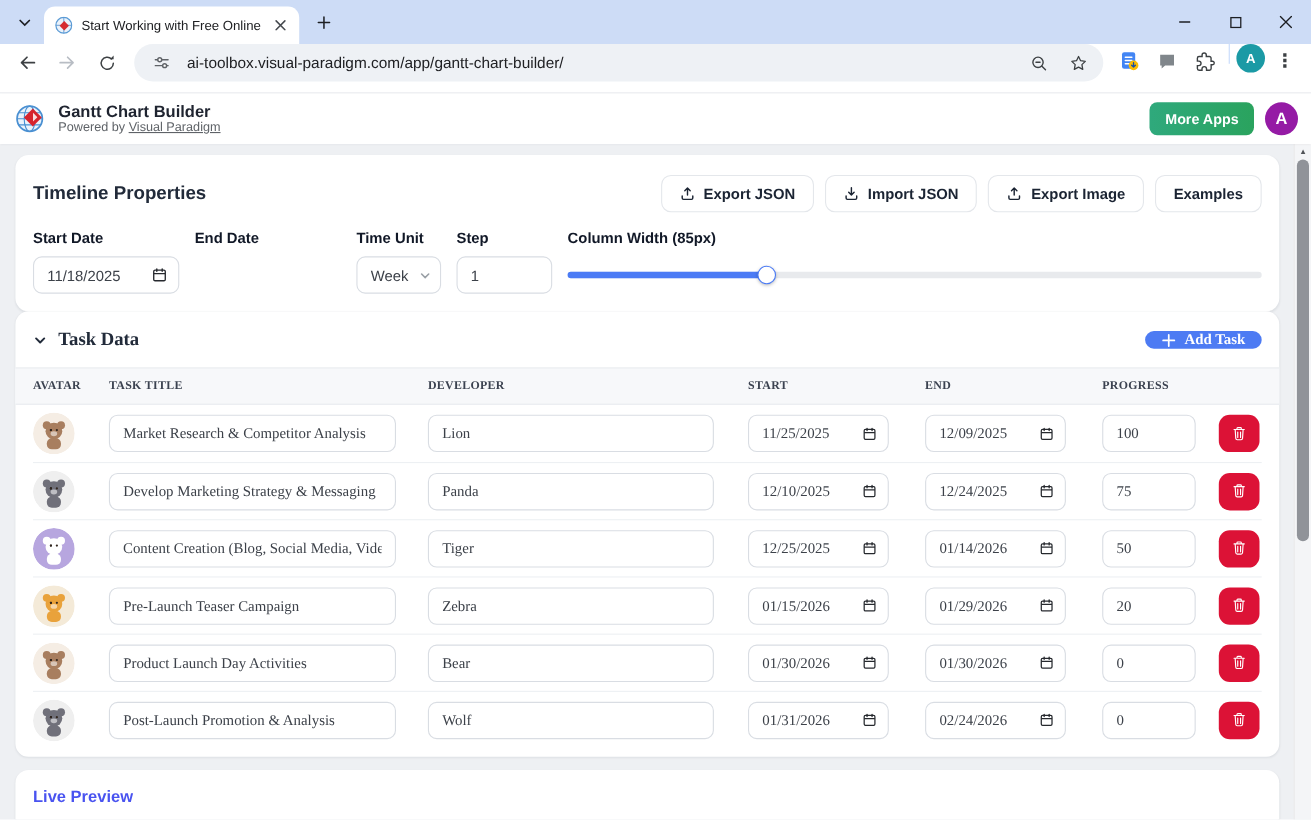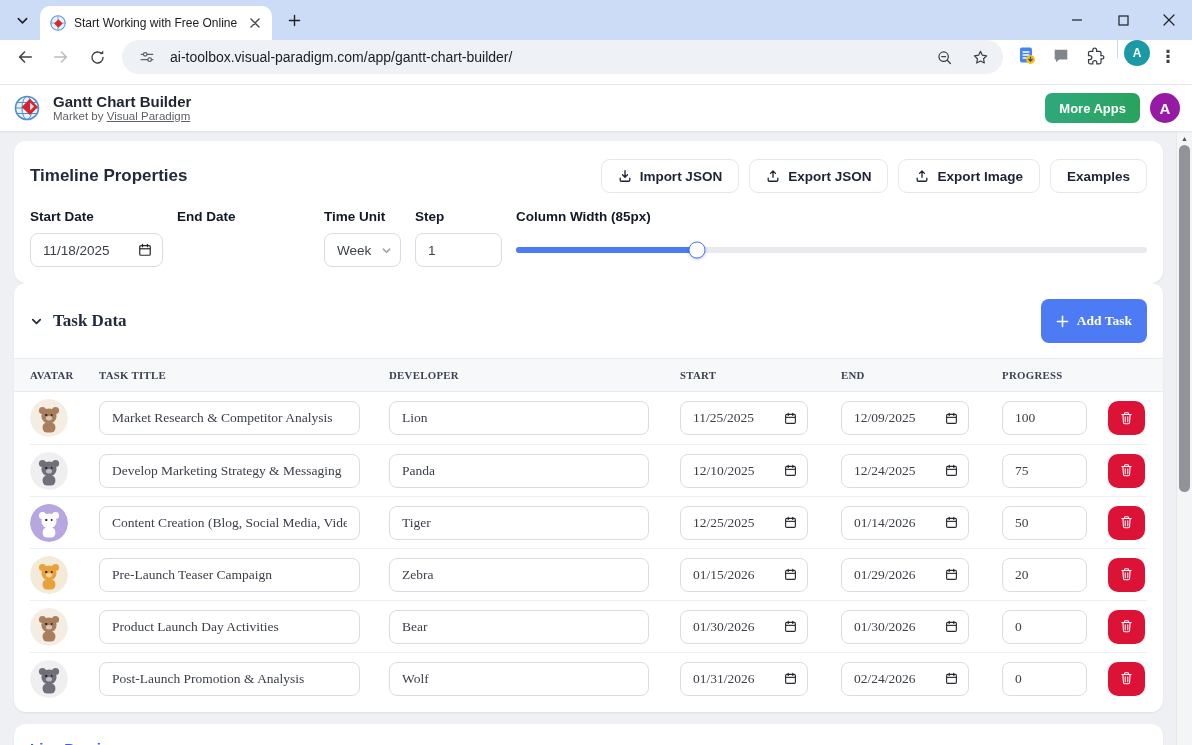--- a/index.html
+++ b/index.html
@@ -57,21 +57,21 @@
   .step-box input { border:none; outline:none; width:100%; padding:0 12px; font-size:13.5px; color:#3c4149; font-family:inherit; background:transparent; }
   .slider-field { flex:1; }
   .slider-wrap { position:relative; height:34px; display:flex; align-items:center; }
   .slider-track { width:100%; height:6px; border-radius:3px; background:#e8eaed; position:relative; }
   .slider-fill { height:6px; border-radius:3px; background:#4b7bf5; width:29%; }
   .slider-thumb { position:absolute; top:50%; left:29%; width:17px; height:17px; background:#fff; border:1.5px solid #4b7bf5; border-radius:50%; transform:translate(-50%,-50%); box-shadow:0 1px 3px rgba(0,0,0,.25); cursor:pointer; }
 
   .card-tasks { margin-top:0; padding:16px 16px 8px;font-family:Liberation Serif, serif; }
   .tasks-header { display:flex; align-items:center; justify-content:space-between; margin-bottom:15px; }
   .tasks-title-wrap { display:flex; align-items:center; gap:10px; cursor:pointer; }
-  .add-task { height:44px; padding:0 15px; border:none; border-radius:8px; color:#fff; font-size:13.5px; font-weight:600; display:flex; align-items:center; gap:8px; cursor:pointer; font-family:inherit; }
+  .add-task { height:16px; padding:0 15px; border:none; border-radius:8px; color:#fff; font-size:13.5px; font-weight:600; display:flex; align-items:center; gap:8px; cursor:pointer; font-family:inherit; }
 
   .thead, .trow { display:grid; grid-template-columns:69px 290px 291px 161px 161px 85px 1fr; align-items:center; }
   .thead { height:34px; background:#f7f8fa; border-top:1px solid #e9ecef; border-bottom:1px solid #e9ecef; margin:0 -16px; padding:0 16px; }
   .th { font-size:10.8px; font-weight:700; color:#3b4250; letter-spacing:.3px; }
   .trow { height:52px; }
   .trow + .trow { border-top:1px solid #edf0f3; }
   .avatar { width:38px; height:38px; border-radius:50%; overflow:hidden; display:block; }
   .inp { height:34px; border:1px solid #d9dde3; border-radius:8px; padding:0 12px; font-size:13.5px; color:#3c4149; font-family:inherit; outline:none; }
   .title-inp { width:261px; }
   .dev-inp { width:260px; }
@@ -202,47 +202,47 @@
     <svg width="32" height="32" viewBox="0 0 32 32">
         <circle cx="15" cy="16" r="11.5" fill="#eaf2fb" stroke="#4a90d2" stroke-width="1.6"></circle>
         <ellipse cx="15" cy="16" rx="5" ry="11.5" fill="none" stroke="#4a90d2" stroke-width="1"></ellipse>
         <path d="M3.5 16h23M5 10.5h20M5 21.5h20" stroke="#4a90d2" stroke-width="1"></path>
         <rect x="11.5" y="9.5" width="11.5" height="11.5" transform="rotate(45 18 15.8)" fill="#d6232e"></rect>
         <path d="M18 10.5l4 4-4 4z" fill="#fff" opacity=".85"></path>
       </svg>
   </span>
   <div class="app-titles">
     <div class="app-title">Gantt Chart Builder</div>
-    <div class="powered"><span>Market by </span><a>Visual Paradigm</a></div>
+    <div class="powered"><span>Powered by </span><a>Visual Paradigm</a></div>
   </div>
   <div class="header-right">
     <button class="more-apps" style="background:linear-gradient(90deg,#2fa97c,#2aa35e)">More Apps</button>
     <span class="app-avatar" style="background:#951ba5">A</span>
   </div>
 </div>
 
 <div class="content">
 
   <div class="card card-timeline">
     <div class="tl-header">
       <div class="card-title">Timeline Properties</div>
       <div class="tl-buttons">
         <button class="ghost-btn">
           <svg width="14" height="14" viewBox="0 0 16 16">
+              <path d="M8 9.4V2.2M5.2 5 8 2.2 10.8 5" stroke="#1b2433" stroke-width="1.5" fill="none" stroke-linecap="round" stroke-linejoin="round"></path>
+              <path d="M2.5 10.5v2.1c0 .8.6 1.4 1.4 1.4h8.2c.8 0 1.4-.6 1.4-1.4v-2.1" stroke="#1b2433" stroke-width="1.5" fill="none" stroke-linecap="round"></path>
+            </svg>
+          <span>Export JSON</span>
+        </button>
+        <button class="ghost-btn">
+          <svg width="14" height="14" viewBox="0 0 16 16">
               <path d="M8 2v7.2M5.2 6.6 8 9.4l2.8-2.8" stroke="#1b2433" stroke-width="1.5" fill="none" stroke-linecap="round" stroke-linejoin="round"></path>
               <path d="M2.5 10.5v2.1c0 .8.6 1.4 1.4 1.4h8.2c.8 0 1.4-.6 1.4-1.4v-2.1" stroke="#1b2433" stroke-width="1.5" fill="none" stroke-linecap="round"></path>
             </svg>
           <span>Import JSON</span>
-        </button>
-        <button class="ghost-btn">
-          <svg width="14" height="14" viewBox="0 0 16 16">
-              <path d="M8 9.4V2.2M5.2 5 8 2.2 10.8 5" stroke="#1b2433" stroke-width="1.5" fill="none" stroke-linecap="round" stroke-linejoin="round"></path>
-              <path d="M2.5 10.5v2.1c0 .8.6 1.4 1.4 1.4h8.2c.8 0 1.4-.6 1.4-1.4v-2.1" stroke="#1b2433" stroke-width="1.5" fill="none" stroke-linecap="round"></path>
-            </svg>
-          <span>Export JSON</span>
         </button>
         <button class="ghost-btn">
           <svg width="14" height="14" viewBox="0 0 16 16">
               <path d="M8 9.4V2.2M5.2 5 8 2.2 10.8 5" stroke="#1b2433" stroke-width="1.5" fill="none" stroke-linecap="round" stroke-linejoin="round"></path>
               <path d="M2.5 10.5v2.1c0 .8.6 1.4 1.4 1.4h8.2c.8 0 1.4-.6 1.4-1.4v-2.1" stroke="#1b2433" stroke-width="1.5" fill="none" stroke-linecap="round"></path>
             </svg>
           <span>Export Image</span>
         </button>
         <button class="ghost-btn">
           <span>Examples</span>

